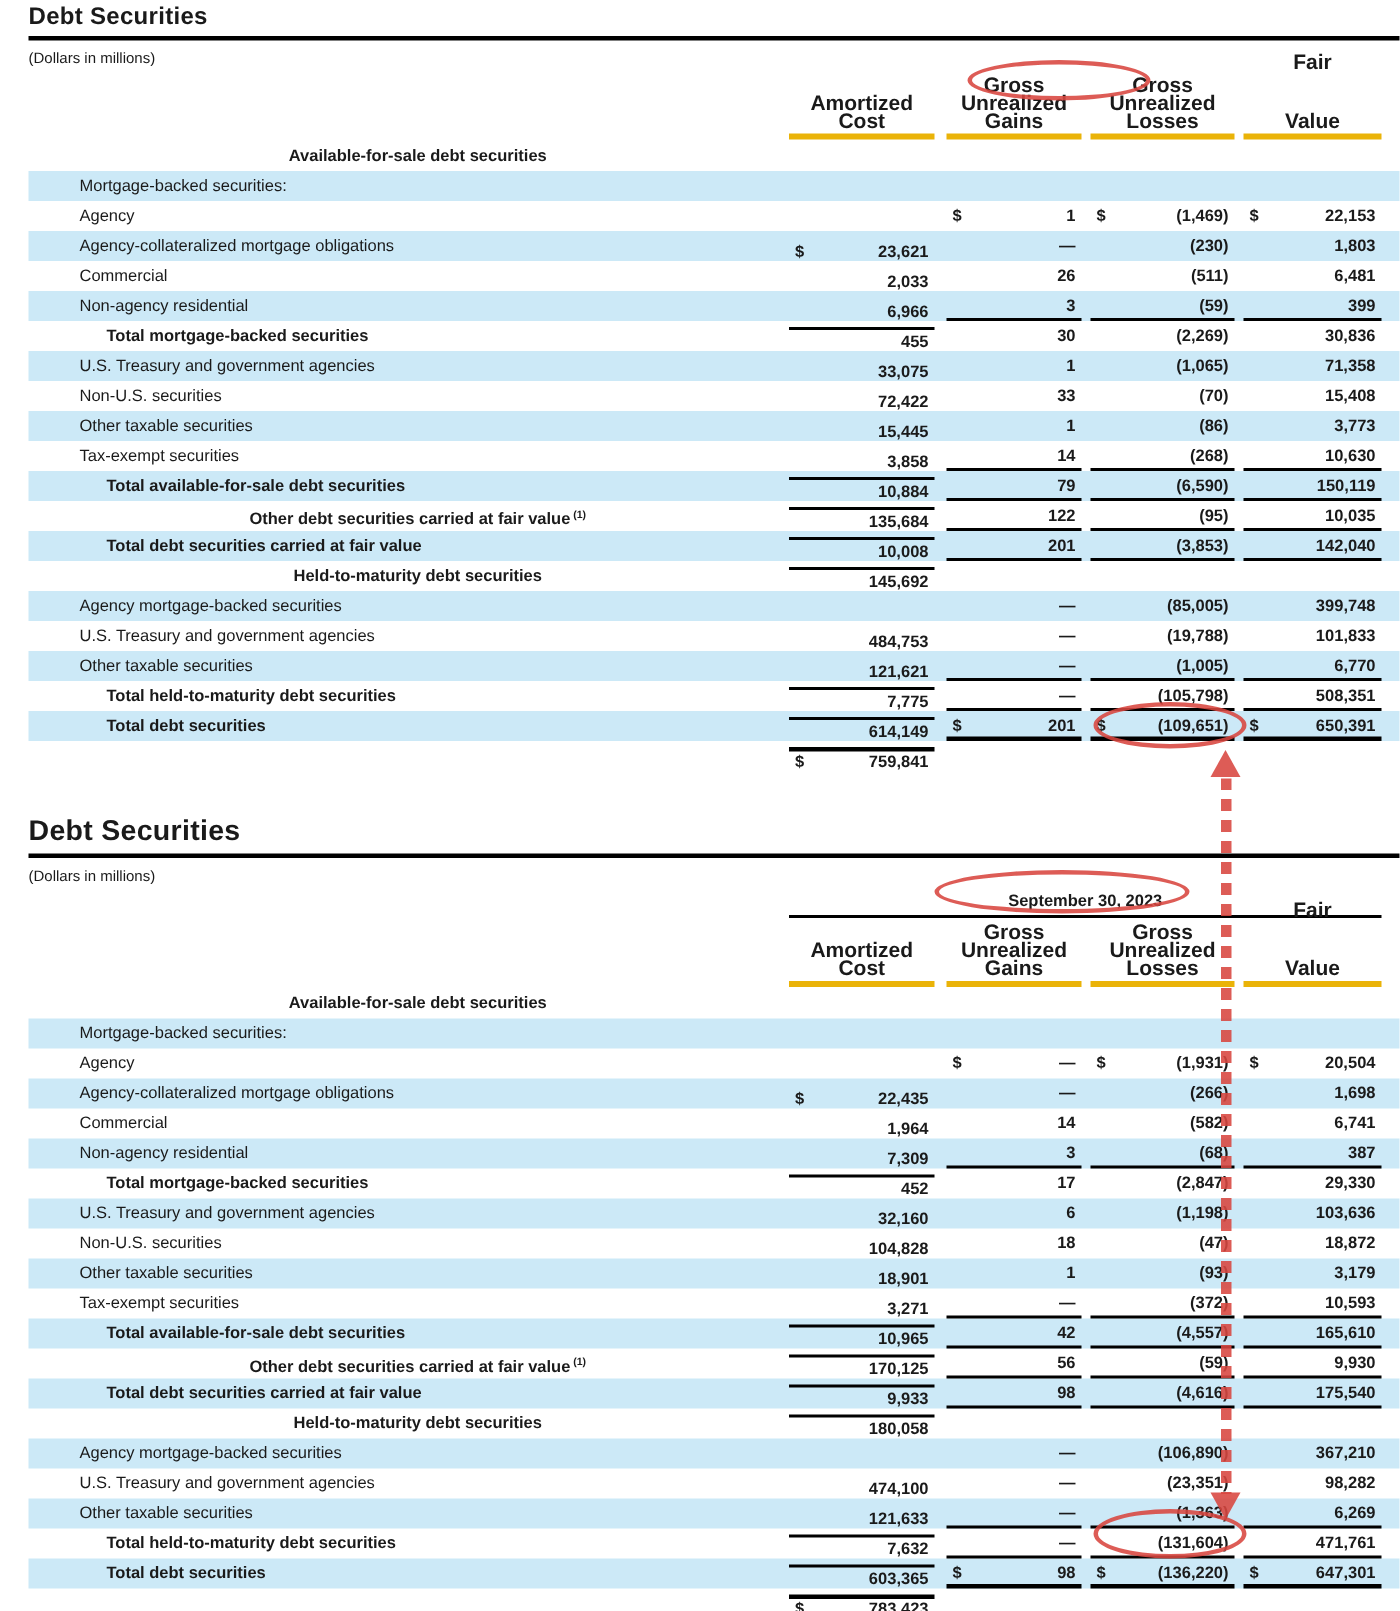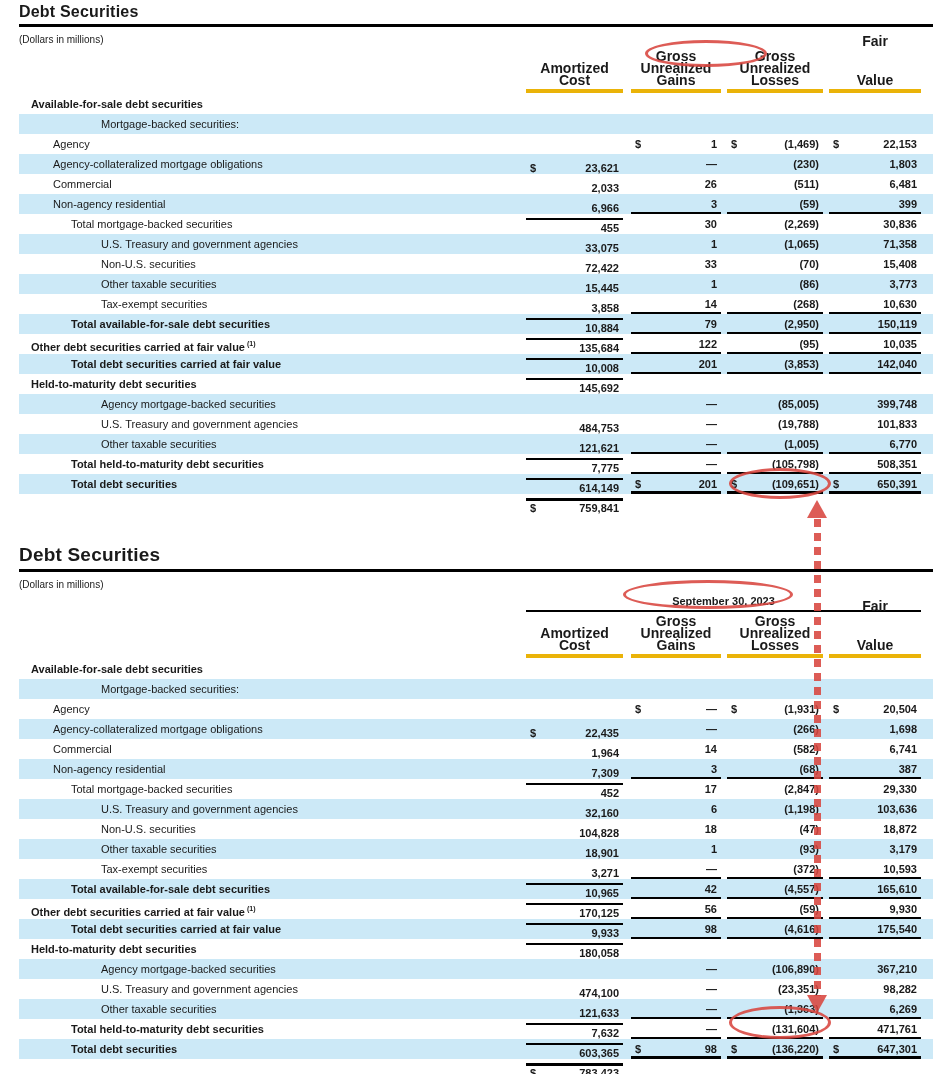--- a/index.html
+++ b/index.html
@@ -21,22 +21,22 @@
     padding-bottom:3px; border-bottom:2px solid #000; }
   .col-headers { display:flex; height:45px; margin-top:1px; }
   .col-headers .spacer { width:507px; }
   .hcell { display:flex; flex-direction:column; justify-content:flex-end; text-align:center;
     font-weight:bold; font-size:14px; line-height:12px; border-bottom:4px solid #eab308; padding-bottom:3px; }
   .rows { margin-top:1px; }
   .row { display:flex; height:20px; line-height:20px; font-size:11px; }
   .row.shaded { background:var(--shade); }
   .row.bold { font-weight:bold; }
   .label { flex:1; white-space:nowrap; overflow:hidden; }
-  .ind0 { padding-left:12px; } .ind1 { padding-left:34px;margin-left:48px; }
-  .ind2 { padding-left:34px; } .ind3 { padding-left:52px; }
+  .ind0 { padding-left:12px;text-align:center; } .ind1 { padding-left:34px; }
+  .ind2 { padding-left:34px; } .ind3 { padding-left:52px;font-weight:bold; }
   sup { font-size:7px; font-weight:bold; }
   .cell { position:relative; text-align:right; padding-right:4px; font-weight:bold; }
   .cell .dollar { position:absolute; left:4px; }
   .c1 { width:97px;margin-top:24px; } .c2 { width:90px; margin-left:8px; }
   .c3 { width:96px; margin-left:6px; } .c4 { width:92px; margin-left:6px;gap:27px; }
   .rspace { width:15px; }
   .u1 { border-bottom:2px solid #000; }
   .u2 { border-bottom:3px solid #000; }
   
   .ellipse { position:absolute; border:3px solid var(--red); border-radius:50%; opacity:.88; pointer-events:none; }
@@ -165,21 +165,21 @@
         <div class="cell c1 u1"><span>10,884</span></div>
         <div class="cell c2 u1"><span>14</span></div>
         <div class="cell c3 u1"><span>(268)</span></div>
         <div class="cell c4 u1"><span>10,630</span></div>
         <div class="rspace"></div>
       </div>
       <div class="row shaded bold">
         <div class="label ind3">Total available-for-sale debt securities</div>
         <div class="cell c1 u1"><span>135,684</span></div>
         <div class="cell c2 u1"><span>79</span></div>
-        <div class="cell c3 u1"><span>(2,950)</span></div>
+        <div class="cell c3 u1"><span>(6,590)</span></div>
         <div class="cell c4 u1"><span>150,119</span></div>
         <div class="rspace"></div>
       </div>
       <div class="row bold">
         <div class="label ind0">Other debt securities carried at fair value<sup> (1)</sup></div>
         <div class="cell c1 u1"><span>10,008</span></div>
         <div class="cell c2 u1"><span>122</span></div>
         <div class="cell c3 u1"><span>(95)</span></div>
         <div class="cell c4 u1"><span>10,035</span></div>
         <div class="rspace"></div>

